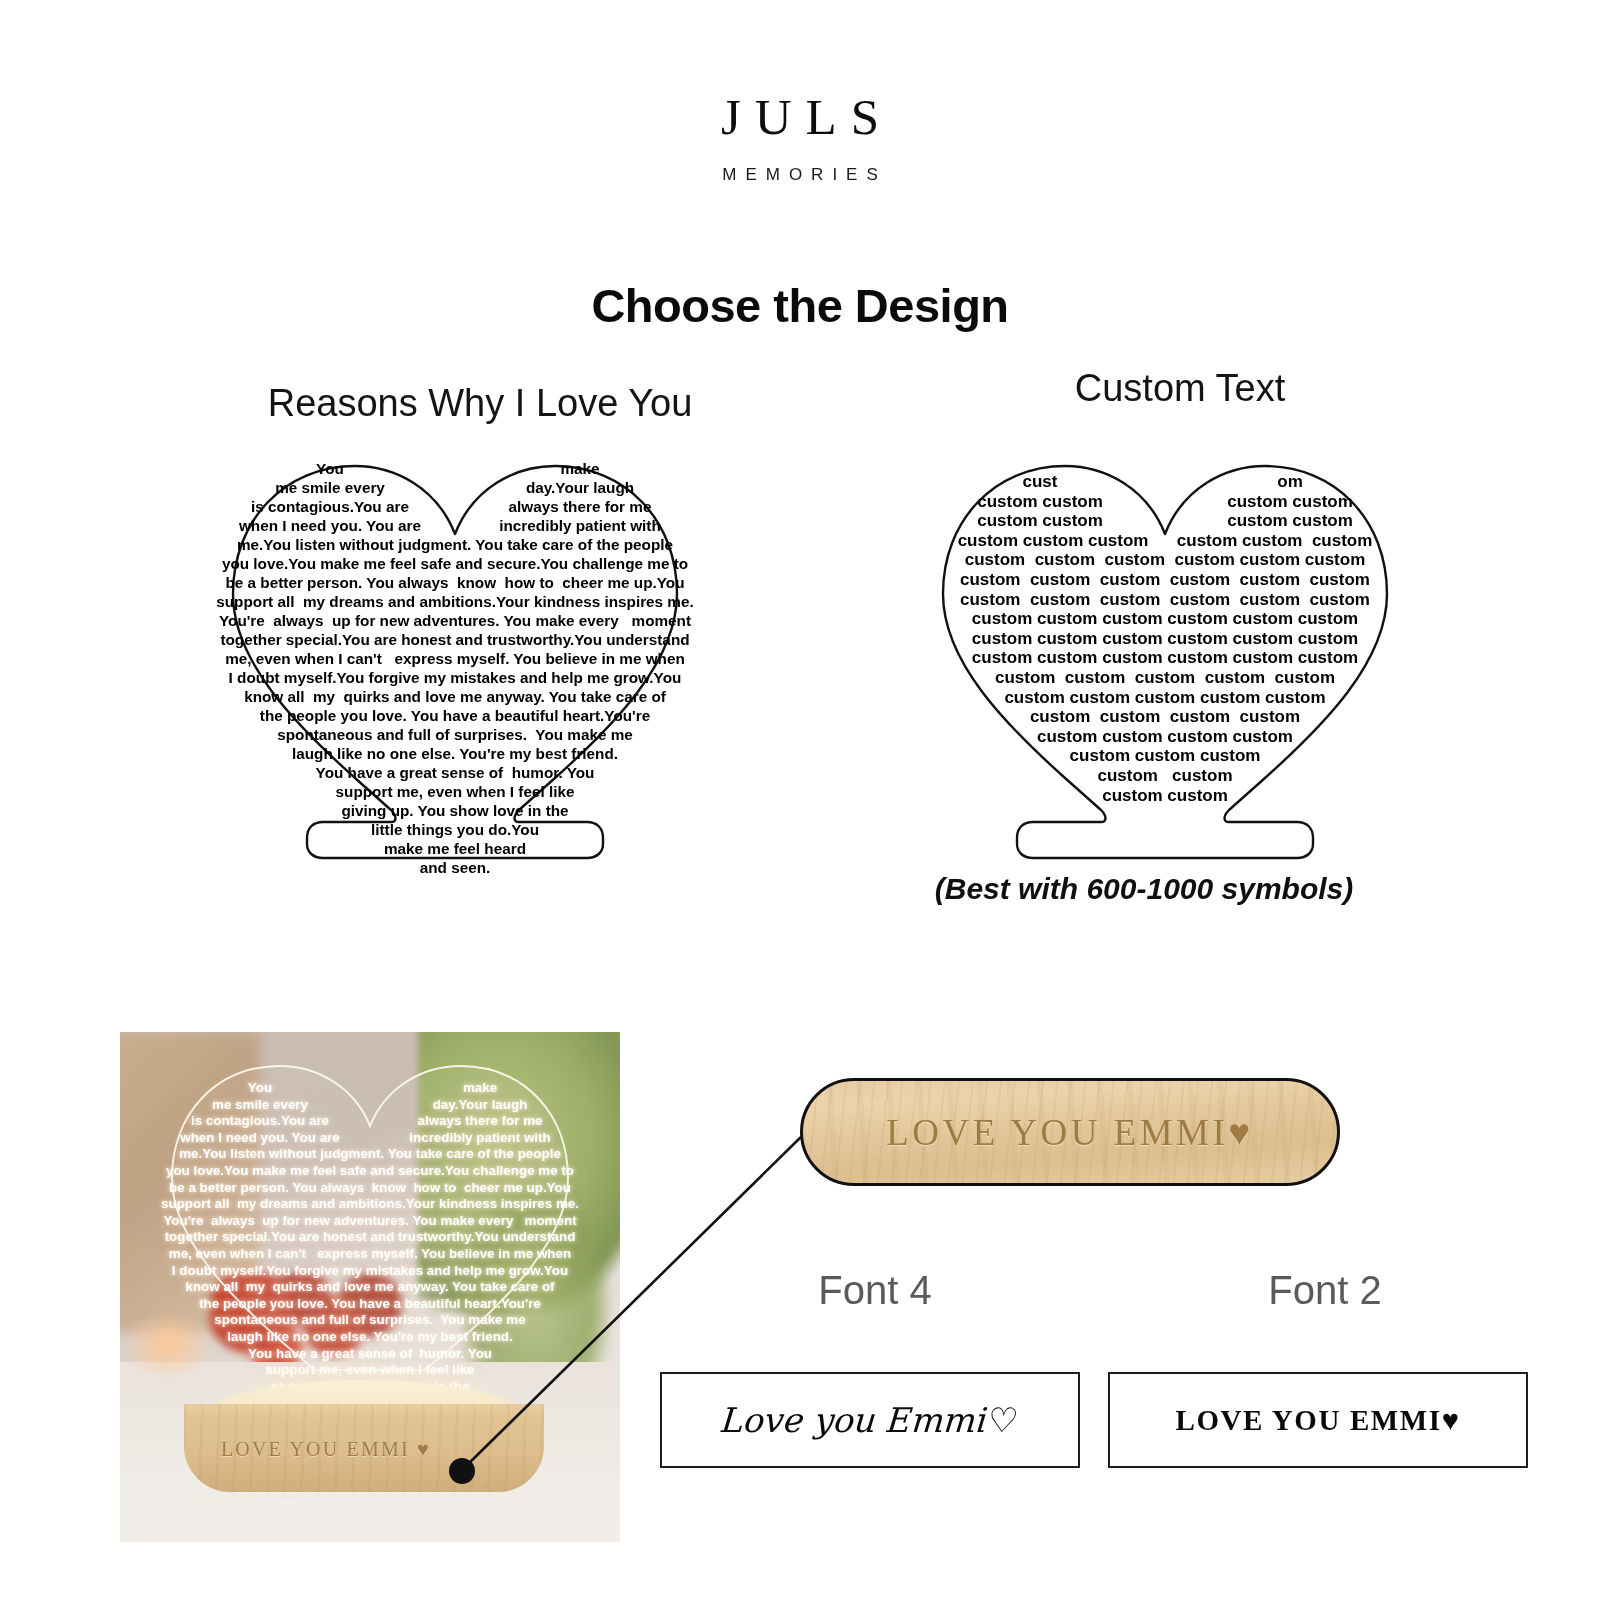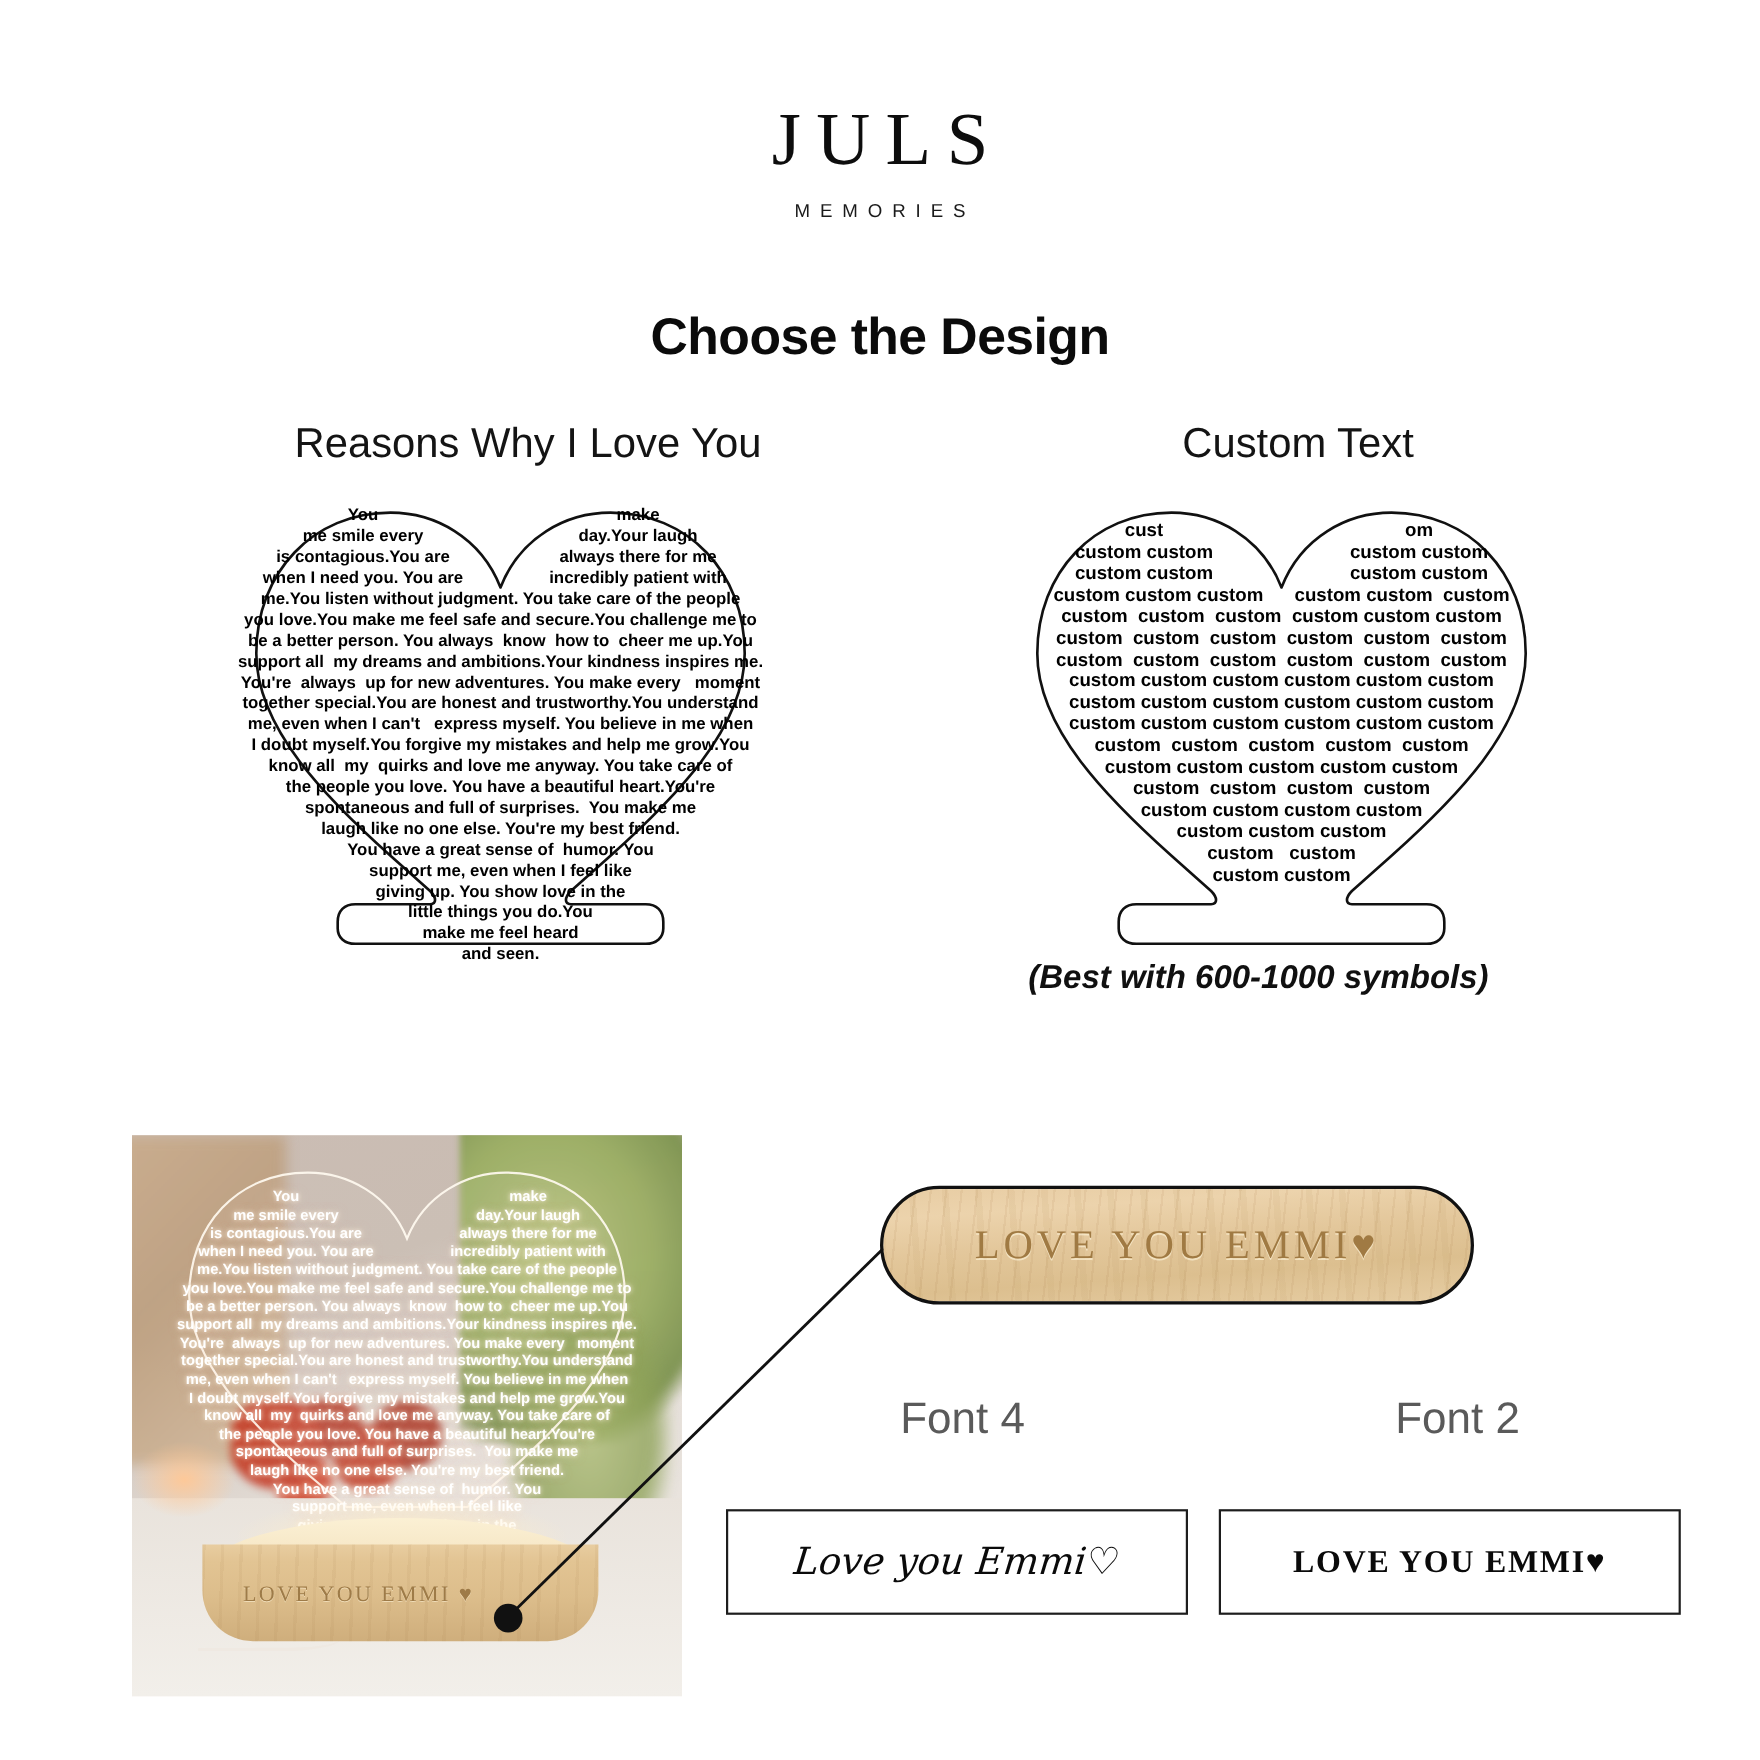--- a/index.html
+++ b/index.html
@@ -10,40 +10,40 @@
     color:#111111;
     overflow:hidden;
     position:relative;
   }
   .page{position:relative;width:1600px;height:1600px;}
 
   
   .brand{position:absolute;left:0;top:92px;width:1600px;text-align:center;}
   .brand-name{
     font-family:"Liberation Serif", serif;
-    font-size:68px;font-weight:400;letter-spacing:14px;
+    font-size:51px;font-weight:400;letter-spacing:14px;
     color:#0d0d0d;line-height:1;padding-left:14px;text-align:center;
   }
   .brand-sub{
     font-family:"Liberation Sans", sans-serif;
     font-size:17px;letter-spacing:9px;color:#1a1a1a;
     margin-top:22px;padding-left:9px;
   }
 
   
   .h-main{
     position:absolute;left:0;top:278px;width:1600px;text-align:center;
     font-size:47px;font-weight:bold;letter-spacing:-0.5px;color:#0b0b0b;
   }
   .h-sec{
     position:absolute;text-align:center;
     font-size:38px;font-weight:400;color:#141414;letter-spacing:0px;
   }
   #h-reasons{left:110px;top:382px;width:740px;}
-  #h-custom{left:860px;top:382px;width:640px;}
+  #h-custom{left:860px;top:367px;width:640px;}
   #h-addpers{
     position:absolute;left:0;top:948px;width:1600px;text-align:center;
     font-size:47px;font-weight:300;color:#141414;
   }
   .note{
     position:absolute;left:824px;top:872px;width:640px;text-align:center;
     font-size:30px;font-style:italic;font-weight:bold;color:#101010;
   }
 
   

